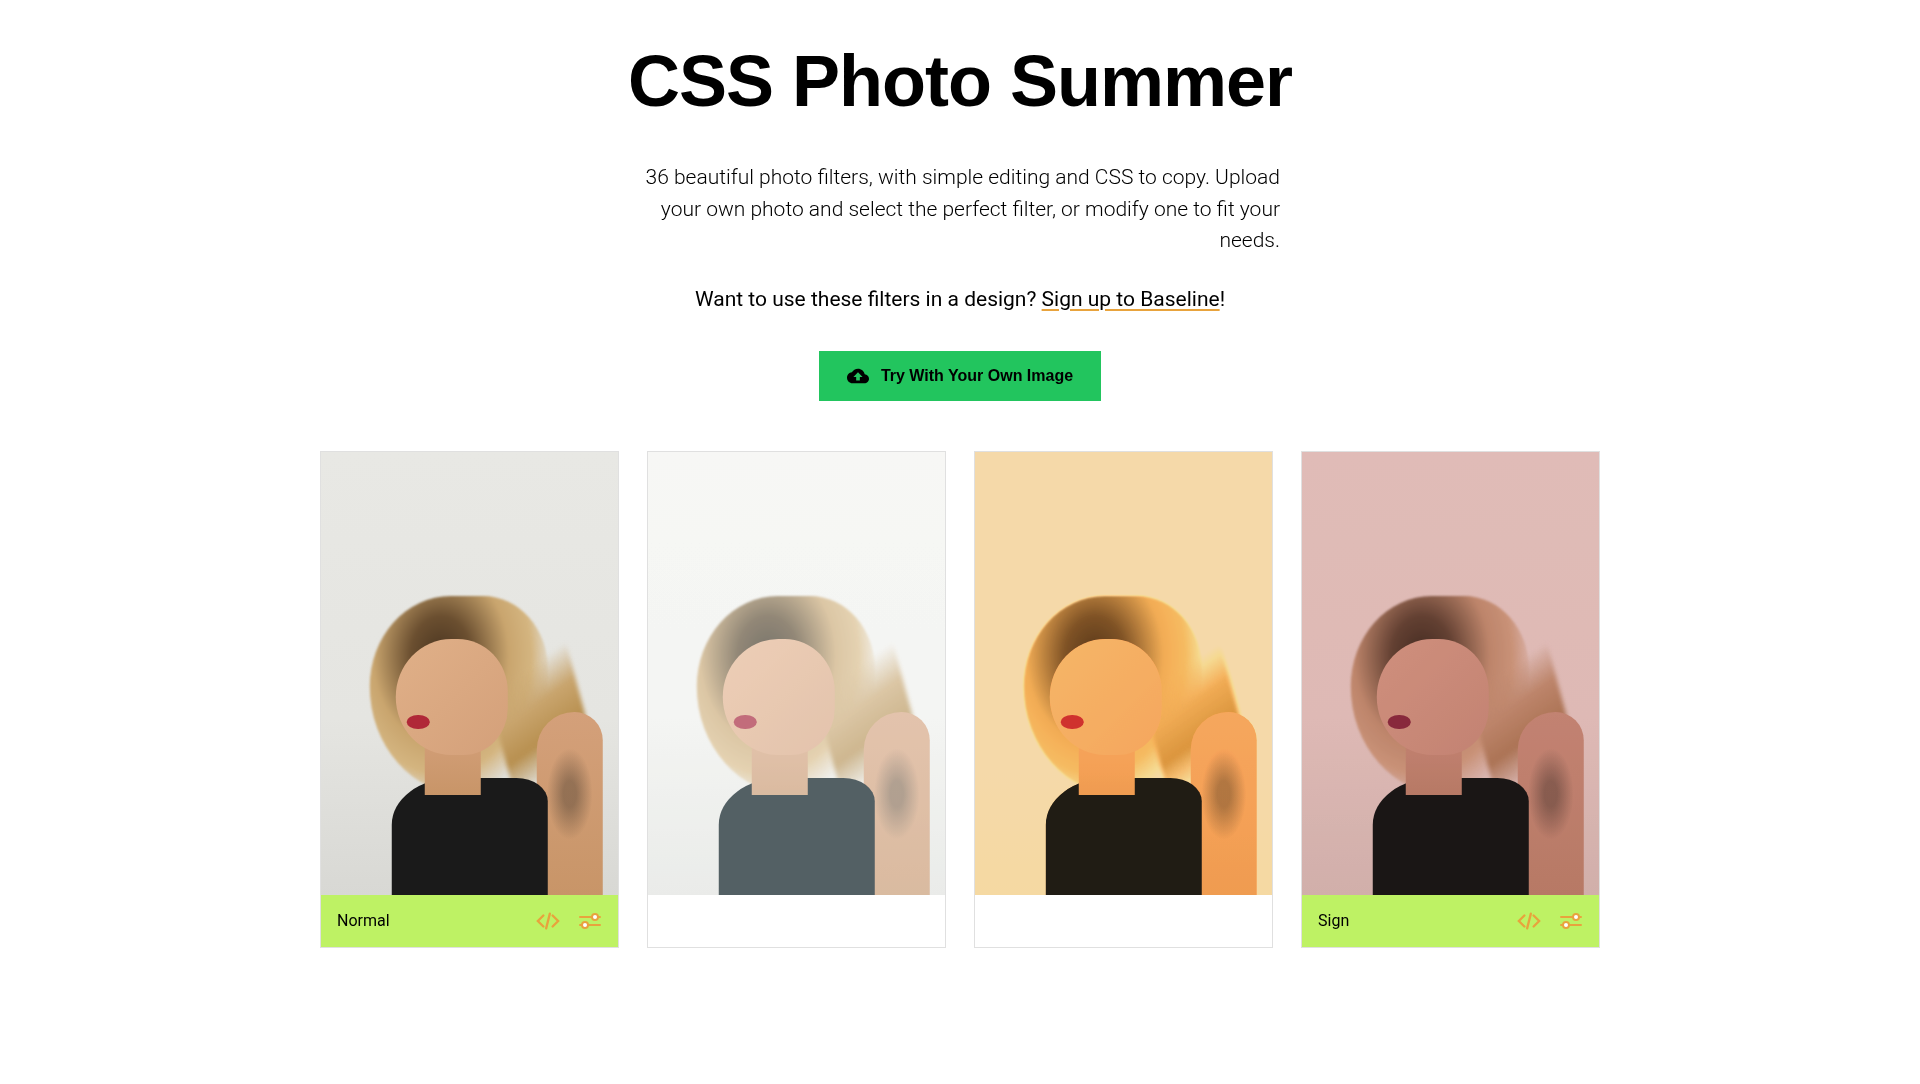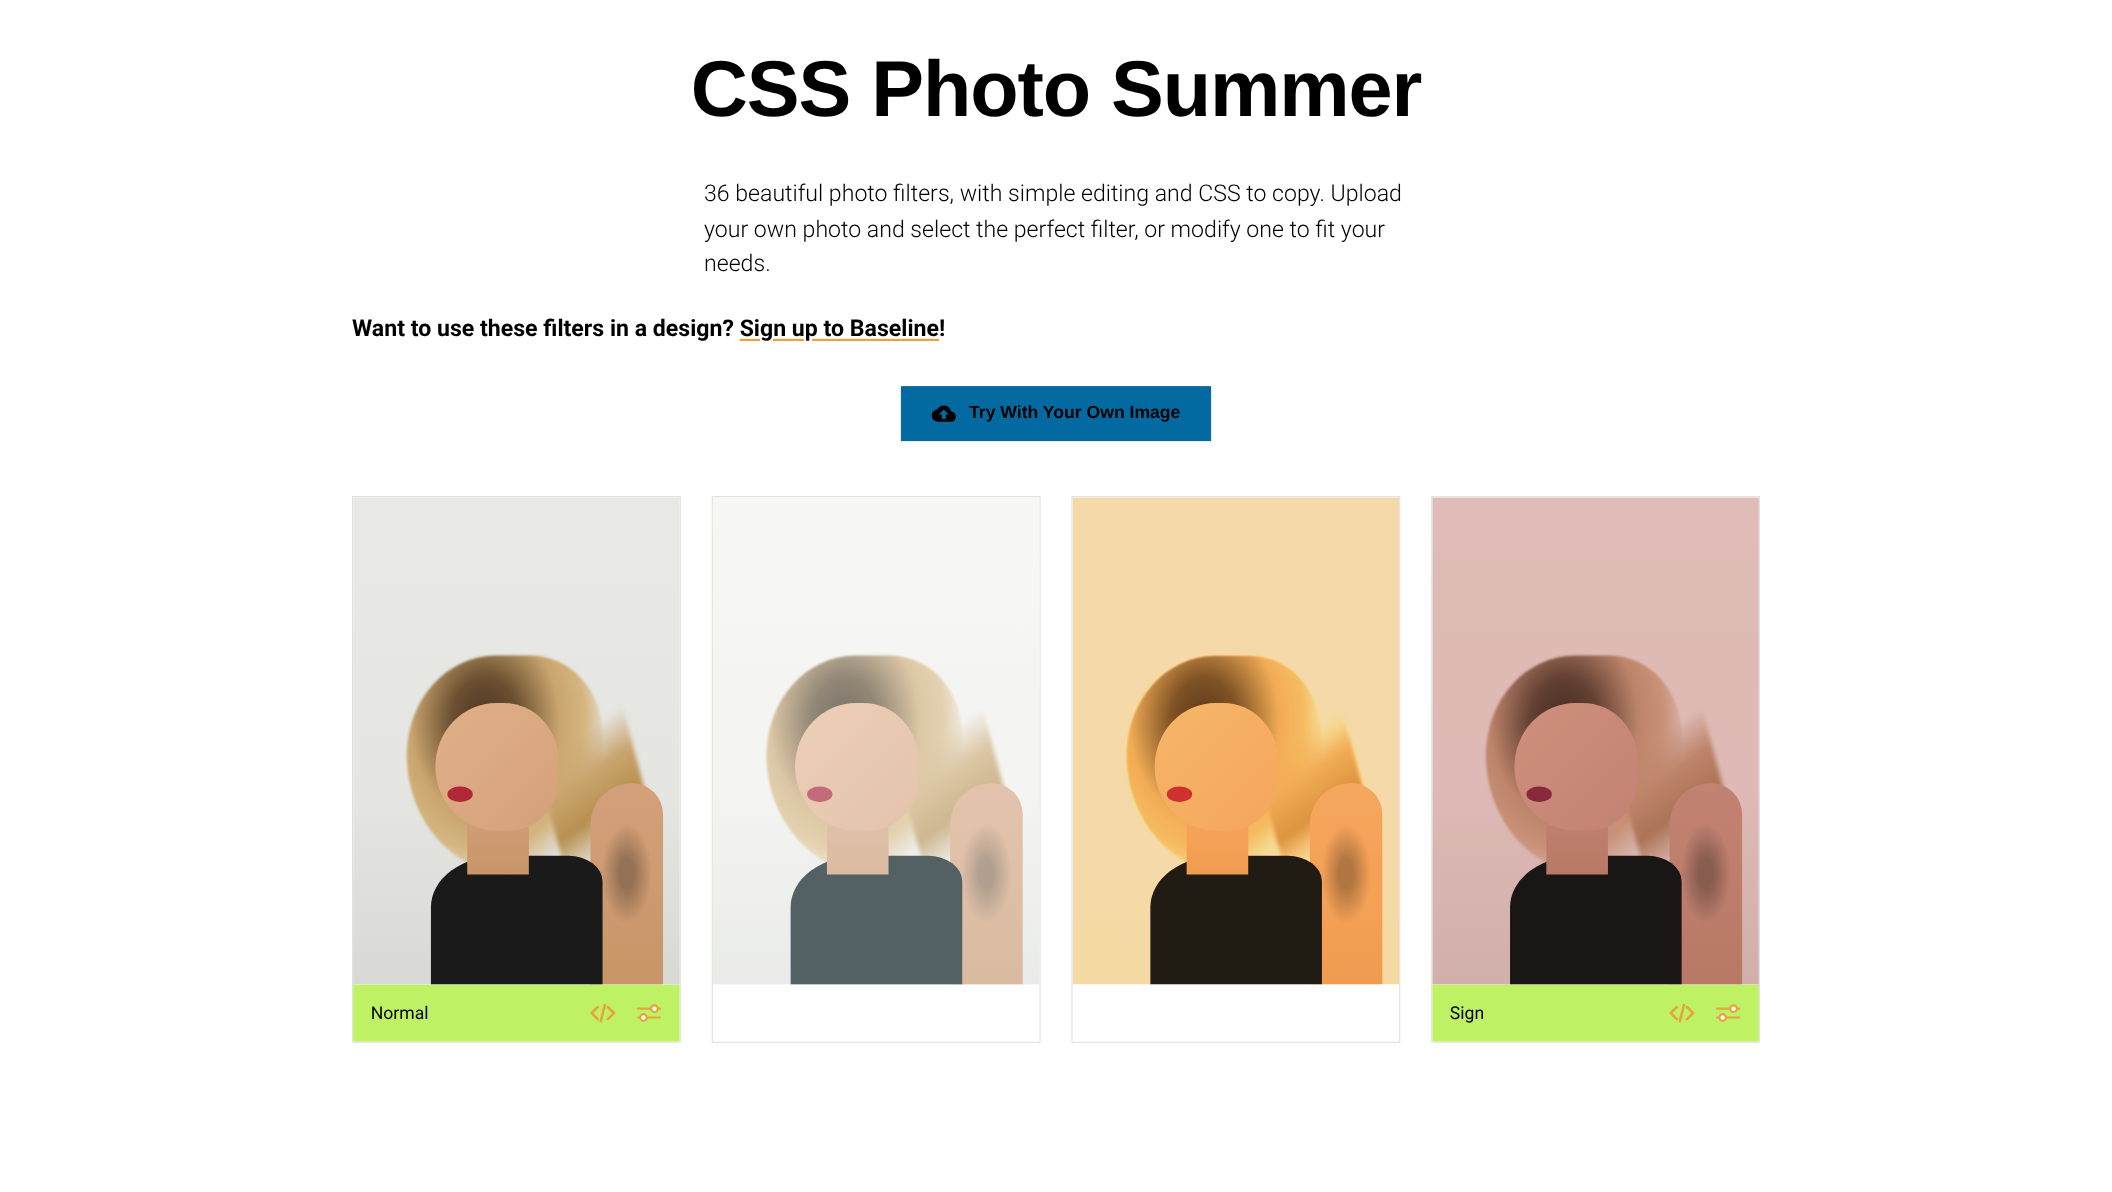--- a/index.html
+++ b/index.html
@@ -23,50 +23,50 @@
     .page-title {
       text-align: center;
       font-size: 72px;
       font-weight: 900;
       letter-spacing: -1px;
       margin-bottom: 40px;
       font-family: 'Futura', 'Helvetica Neue', Arial, sans-serif;
     }
     
     .description {
-      text-align: left;
+      text-align: right;
       font-size: 21px;
       font-weight: 300;
       max-width: 640px;
       margin: 0 auto 30px;
       line-height: 1.5;
       color: #000;
     }
     
     .cta-text {
-      text-align: left;
+      text-align: center;
       font-size: 21px;
-      font-weight: 700;
+      font-weight: 400;
       margin-bottom: 40px;
       color: #000;
     }
     
     .cta-text a {
       color: #000;
       text-decoration: underline;
       text-decoration-color: #e8a33d;
       text-decoration-thickness: 2px;
       text-underline-offset: 3px;
     }
     
     .upload-button {
       display: flex;
       align-items: center;
       gap: 12px;
-      background: #0369a1;
+      background: #22c55e;
       border: none;
       padding: 14px 28px;
       font-size: 16px;
       font-weight: 700;
       cursor: pointer;
       margin: 0 auto 50px;
       color: #000;
     }
     
     .upload-icon {

